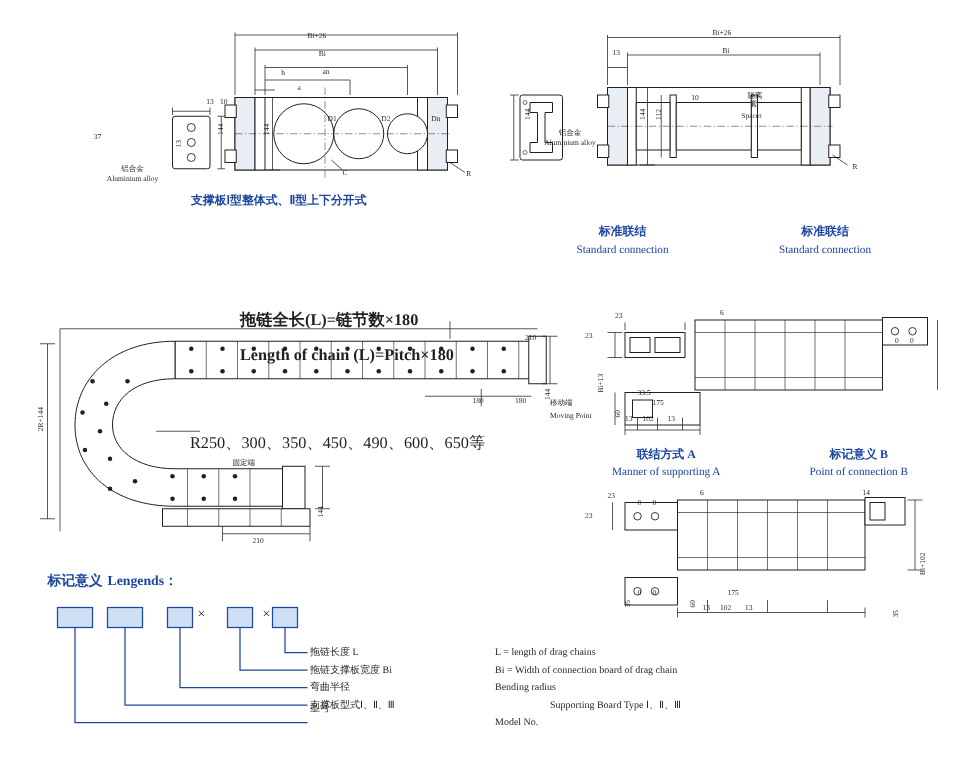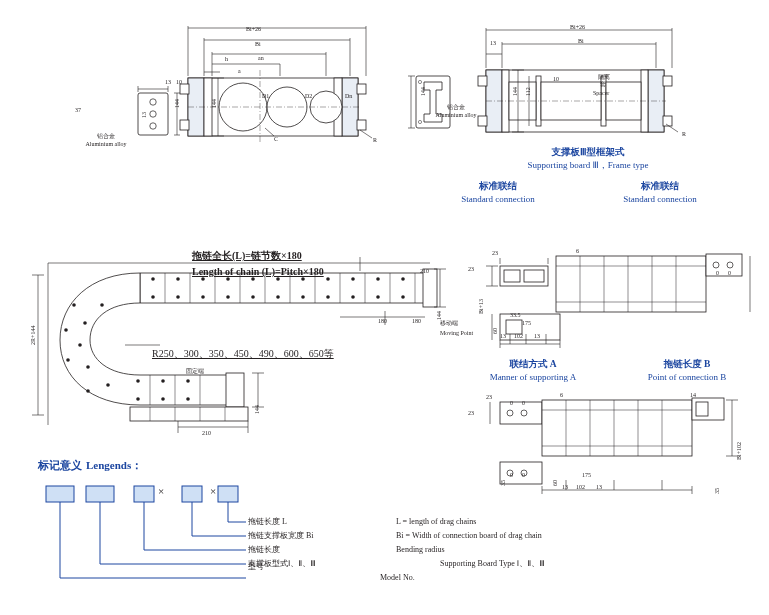--- a/index.html
+++ b/index.html
@@ -2,21 +2,21 @@
 <html><head>
 <meta charset="utf-8">
 <style>
   html,body{margin:0;padding:0;background:#ffffff;}
   body{width:769px;height:615px;position:relative;font-family:"Liberation Serif",serif;color:#231f20;overflow:hidden;}
   .pg{position:absolute;left:0;top:0;width:769px;height:615px;}
   .abs{position:absolute;}
   .cap{font-size:9px;line-height:11px;text-align:center;color:#1c46a0;font-family:"Liberation Serif",serif;}
   .capcn{font-size:9.5px;line-height:12px;text-align:center;color:#1c46a0;font-weight:bold;}
   .tiny{font-size:6px;line-height:7px;color:#231f20;}
-  .tiny7{font-size:10px;line-height:8px;color:#231f20;text-decoration:underline;}
+  .tiny7{font-size:13px;line-height:8px;color:#231f20;}
   .tiny8{font-size:8px;line-height:9px;color:#231f20;}
   .vert{writing-mode:vertical-rl;transform:rotate(180deg);}
   svg{display:block;overflow:visible;}
   .legendbox{fill:#cfe0f5;stroke:#1c46a0;stroke-width:1;}
   .dim{stroke:#231f20;stroke-width:.6;fill:none;}
   .part{stroke:#231f20;stroke-width:.8;fill:#ffffff;}
   .hatch{fill:#e9eef5;}
   .ctr{stroke:#231f20;stroke-width:.4;stroke-dasharray:6 2 1 2;fill:none;}
 </style>
 </head>
@@ -89,20 +89,21 @@
   <div class="abs tiny vert" style="left:211px;top:80px;height:28px;">144</div>
   <div class="abs tiny vert" style="left:174px;top:80px;height:28px;">144</div>
   <div class="abs tiny" style="left:262px;top:93px;">D1</div>
   <div class="abs tiny" style="left:305px;top:93px;">D2</div>
   <div class="abs tiny" style="left:345px;top:93px;">Dn</div>
   <div class="abs tiny" style="left:274px;top:136px;">C</div>
   <div class="abs tiny" style="left:373px;top:137px;">R</div>
   <div class="abs tiny" style="left:78px;top:133px;width:56px;text-align:center;">铝合金</div>
   <div class="abs tiny" style="left:70px;top:141px;width:72px;text-align:center;">Aluminium alloy</div>
 
+  <div class="abs capcn" style="left:58px;top:155px;width:330px;">支撑板Ⅰ型整体式、Ⅱ型上下分开式</div>
 
   <svg class="abs" style="left:408px;top:20px;" width="330" height="120">
 
     <rect class="part" x="8" y="56" width="34" height="52" rx="2"></rect>
     <path class="part" d="M16 62 h18 v8 h-6 v24 h6 v8 h-18 v-8 h6 v-24 h-6 z" fill="#e9eef5"></path>
     <circle cx="12" cy="62" r="1.6" fill="#fff" stroke="#231f20" stroke-width=".5"></circle>
     <circle cx="12" cy="102" r="1.6" fill="#fff" stroke="#231f20" stroke-width=".5"></circle>
     <line class="dim" x1="3" y1="56" x2="3" y2="108"></line>
     <line class="dim" x1="0" y1="56" x2="7" y2="56"></line>
     <line class="dim" x1="0" y1="108" x2="7" y2="108"></line>
@@ -145,22 +146,20 @@
   <div class="abs tiny vert" style="left:512px;top:70px;height:26px;">144</div>
   <div class="abs tiny vert" style="left:525px;top:72px;height:24px;">112</div>
   <div class="abs tiny" style="left:553px;top:76px;">10</div>
   <div class="abs tiny" style="left:598px;top:74px;">隔离</div>
   <div class="abs tiny" style="left:600px;top:81px;">套</div>
   <div class="abs tiny" style="left:593px;top:90px;">Spacer</div>
   <div class="abs tiny" style="left:432px;top:104px;width:48px;text-align:center;">铝合金</div>
   <div class="abs tiny" style="left:420px;top:112px;width:72px;text-align:center;">Aluminium alloy</div>
   <div class="abs tiny" style="left:682px;top:131px;">R</div>
 
-  <div class="abs capcn" style="left:438px;top:146px;width:300px;">支撑板Ⅲ型框架式</div>
-  <div class="abs cap" style="left:438px;top:160px;width:300px;">Supporting board Ⅲ，Frame type</div>
 
   <div class="abs capcn" style="left:428px;top:180px;width:140px;">标准联结</div>
   <div class="abs cap" style="left:418px;top:194px;width:160px;">Standard connection</div>
   <div class="abs capcn" style="left:590px;top:180px;width:140px;">标准联结</div>
   <div class="abs cap" style="left:580px;top:194px;width:160px;">Standard connection</div>
 
   <svg class="abs" style="left:30px;top:245px;" width="420" height="195">
 
     <line class="dim" x1="18" y1="18" x2="400" y2="18"></line>
     <line class="dim" x1="18" y1="18" x2="18" y2="180"></line>
@@ -253,21 +252,21 @@
     <line class="dim" x1="222" y1="162" x2="234" y2="162"></line>
     <line class="dim" x1="228" y1="128" x2="228" y2="162"></line>
     <line class="dim" x1="404" y1="24" x2="416" y2="24"></line>
     <line class="dim" x1="404" y1="62" x2="416" y2="62"></line>
     <line class="dim" x1="410" y1="24" x2="410" y2="62"></line>
 
     <line class="dim" x1="95" y1="100" x2="130" y2="100"></line>
   </svg>
 
   <div class="abs tiny7" style="left:192px;top:252px;font-weight:bold;">拖链全长(L)=链节数×180</div>
-  <div class="abs tiny7" style="left:192px;top:268px;font-weight:bold;">Length of chain (L)=Pitch×180</div>
+  <div class="abs tiny7" style="left:192px;top:280px;font-weight:bold;">Length of chain (L)=Pitch×180</div>
   <div class="abs tiny" style="left:420px;top:268px;">210</div>
   <div class="abs tiny vert" style="left:436px;top:292px;height:28px;">144</div>
   <div class="abs tiny" style="left:378px;top:318px;">180</div>
   <div class="abs tiny" style="left:412px;top:318px;">180</div>
   <div class="abs tiny" style="left:440px;top:320px;">移动端</div>
   <div class="abs tiny" style="left:440px;top:330px;">Moving Point</div>
   <div class="abs tiny vert" style="left:30px;top:295px;height:50px;">2R+144</div>
   <div class="abs tiny7" style="left:152px;top:350px;">R250、300、350、450、490、600、650等</div>
   <div class="abs tiny" style="left:186px;top:368px;">固定端</div>
   <div class="abs tiny vert" style="left:254px;top:388px;height:26px;">144</div>
@@ -319,21 +318,21 @@
   <div class="abs tiny" style="left:522px;top:320px;">175</div>
   <div class="abs tiny" style="left:500px;top:333px;">13</div>
   <div class="abs tiny" style="left:514px;top:333px;">102</div>
   <div class="abs tiny" style="left:534px;top:333px;">13</div>
   <div class="abs tiny vert" style="left:492px;top:318px;height:16px;">60</div>
   <div class="abs tiny" style="left:716px;top:270px;">0</div>
   <div class="abs tiny" style="left:728px;top:270px;">0</div>
 
   <div class="abs capcn" style="left:468px;top:358px;width:130px;">联结方式 A</div>
   <div class="abs cap" style="left:458px;top:372px;width:150px;">Manner of supporting A</div>
-  <div class="abs capcn" style="left:622px;top:358px;width:130px;">拖链长度 B</div>
+  <div class="abs capcn" style="left:622px;top:358px;width:130px;">标记意义 B</div>
   <div class="abs cap" style="left:612px;top:372px;width:150px;">Point of connection B</div>
 
   <svg class="abs" style="left:470px;top:392px;" width="280" height="110">
     <rect class="part" x="30" y="10" width="42" height="22"></rect>
     <circle cx="40" cy="21" r="3" fill="#fff" stroke="#231f20" stroke-width=".7"></circle>
     <circle cx="54" cy="21" r="3" fill="#fff" stroke="#231f20" stroke-width=".7"></circle>
     <rect class="part" x="72" y="8" width="150" height="56"></rect>
     <g stroke="#231f20" stroke-width=".5">
       <line x1="96" y1="8" x2="96" y2="64"></line>
         <line x1="120" y1="8" x2="120" y2="64"></line>
@@ -396,23 +395,23 @@
       <path d="M62 24 L62 86 L208 86"></path>
       <path d="M22 24 L22 100 L208 100"></path>
     </g>
   </svg>
 
   <div class="abs" style="left:158px;top:485px;font-size:11px;color:#231f20;">×</div>
   <div class="abs" style="left:210px;top:485px;font-size:11px;color:#231f20;">×</div>
 
   <div class="abs tiny8" style="left:248px;top:517px;">拖链长度 L</div>
   <div class="abs tiny8" style="left:248px;top:531px;">拖链支撑板宽度 Bi</div>
-  <div class="abs tiny8" style="left:248px;top:545px;">拖链长度</div>
+  <div class="abs tiny8" style="left:248px;top:545px;">弯曲半径</div>
   <div class="abs tiny8" style="left:248px;top:559px;">支撑板型式Ⅰ、Ⅱ、Ⅲ</div>
   <div class="abs tiny8" style="left:248px;top:562px;text-align:right;">型号</div>
 
   <div class="abs tiny8" style="left:396px;top:517px;">L = length of drag chains</div>
   <div class="abs tiny8" style="left:396px;top:531px;">Bi = Width of connection board of drag chain</div>
   <div class="abs tiny8" style="left:396px;top:545px;">Bending radius</div>
   <div class="abs tiny8" style="left:396px;top:559px;padding-left:44px;">Supporting Board Type Ⅰ、Ⅱ、Ⅲ</div>
-  <div class="abs tiny8" style="left:380px;top:573px;">Model No.</div>
+  <div class="abs tiny8" style="left:396px;top:573px;">Model No.</div>
 
 </div>
 
 </body></html>

